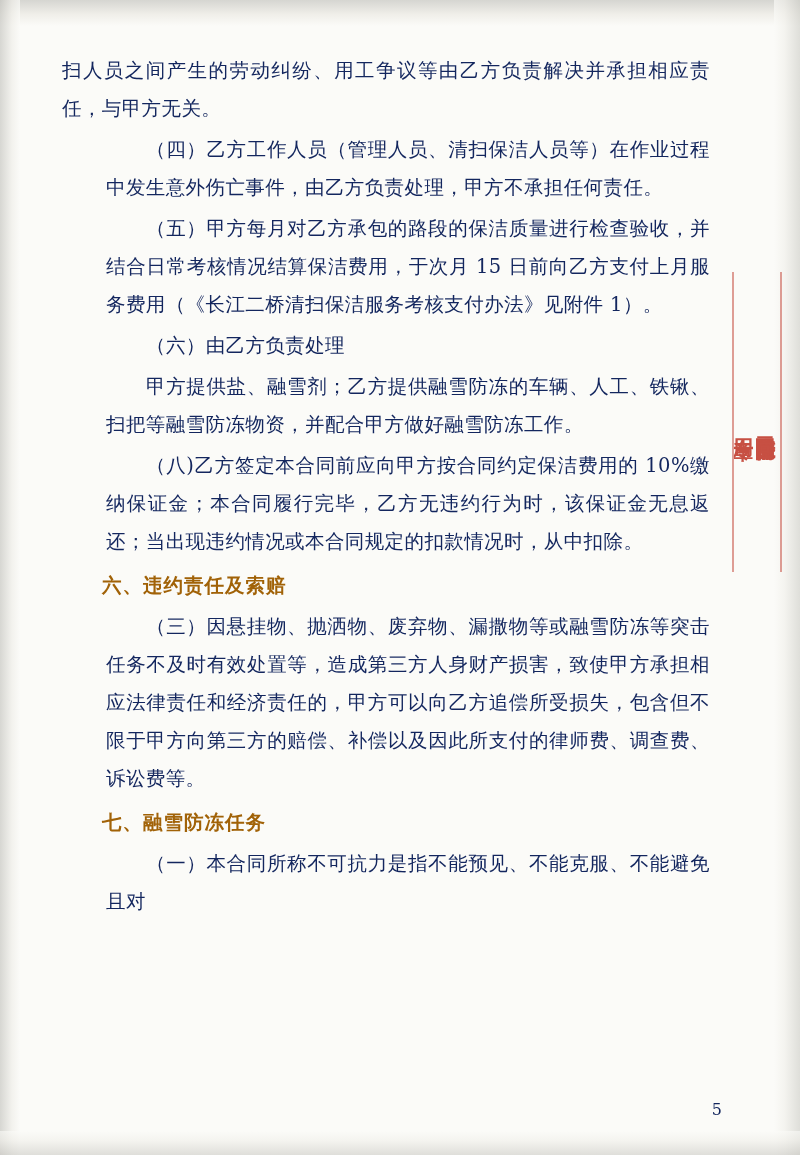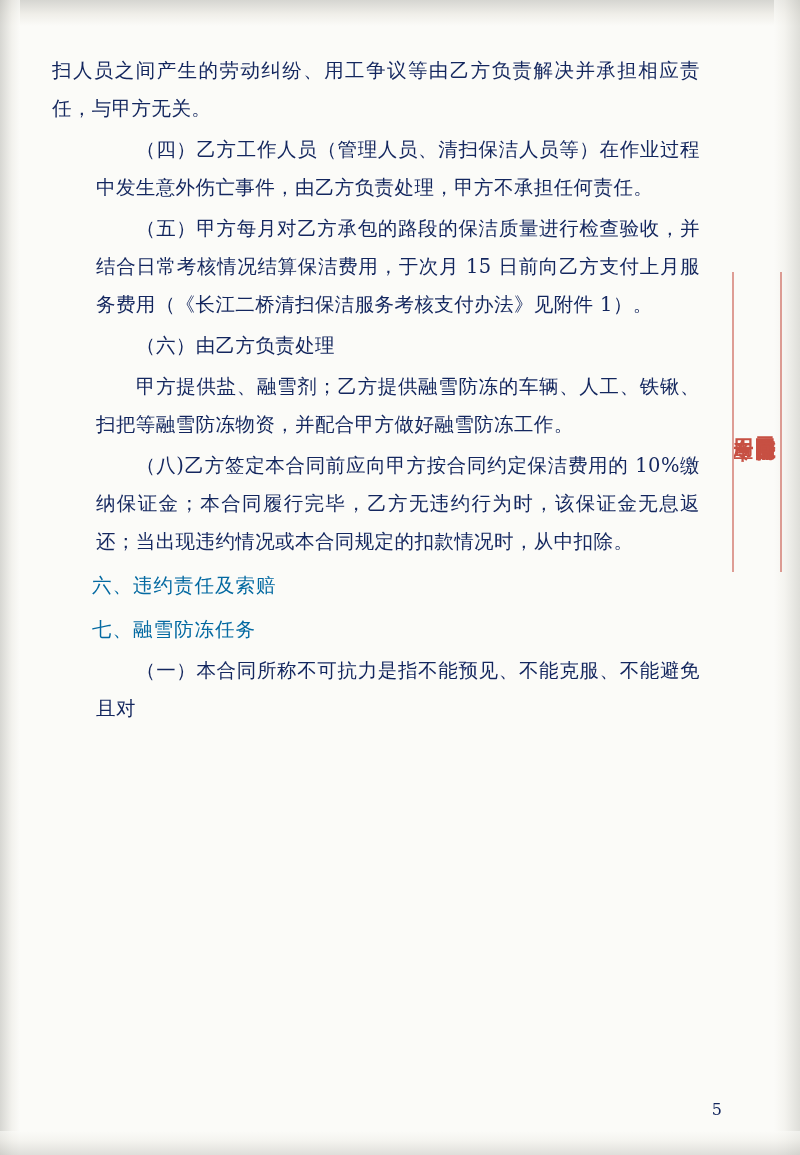--- a/index.html
+++ b/index.html
@@ -42,21 +42,21 @@
   }
   .edge-bottom {
     position: absolute;
     left: 0; bottom: 0; width: 800px; height: 24px;
     background: linear-gradient(to top, #cccbc6 0%, #f0efea 60%, #fbfbf8 100%);
     opacity: .6;
   }
 
   .content {
     position: absolute;
-    left: 52px;
+    left: 62px;
     top: 52px;
     width: 648px;
   }
 
   p.para {
     margin: 0 0 3px 0;
     font-size: 19.5px;
     line-height: 38px;
     color: #13265e;
     text-align: justify;
@@ -66,22 +66,22 @@
     font-weight: 500;
   }
   p.indent {
     text-indent: 40px;
     margin-left: 44px;
   }
   p.heading {
     margin: 6px 0 3px 0;
     font-size: 19.5px;
     line-height: 38px;
-    color: #0369a1;
-    font-weight: normal;
+    color: #a16207;
+    font-weight: bold;
     text-indent: 40px;
     letter-spacing: 1px;
   }
   .page-number {
     position: absolute;
     right: 78px;
     bottom: 36px;
     font-size: 16px;
     color: #13265e;
     font-family: "DejaVu Serif", "Liberation Serif", serif;
@@ -143,19 +143,20 @@
 
   <div class="content">
     <p class="para">扫人员之间产生的劳动纠纷、用工争议等由乙方负责解决并承担相应责任，与甲方无关。</p>
     <p class="para indent">（四）乙方工作人员（管理人员、清扫保洁人员等）在作业过程中发生意外伤亡事件，由乙方负责处理，甲方不承担任何责任。</p>
     <p class="para indent">（五）甲方每月对乙方承包的路段的保洁质量进行检查验收，并结合日常考核情况结算保洁费用，于次月 15 日前向乙方支付上月服务费用（《长江二桥清扫保洁服务考核支付办法》见附件 1）。</p>
     <p class="para indent">（六）由乙方负责处理</p>
     <p class="para indent">甲方提供盐、融雪剂；乙方提供融雪防冻的车辆、人工、铁锹、扫把等融雪防冻物资，并配合甲方做好融雪防冻工作。</p>
     <p class="para indent">（八)乙方签定本合同前应向甲方按合同约定保洁费用的 10%缴纳保证金；本合同履行完毕，乙方无违约行为时，该保证金无息返还；当出现违约情况或本合同规定的扣款情况时，从中扣除。</p>
 
     <p class="heading">六、违约责任及索赔</p>
+    <p class="para indent">（三）因悬挂物、抛洒物、废弃物、漏撒物等或融雪防冻等突击任务不及时有效处置等，造成第三方人身财产损害，致使甲方承担相应法律责任和经济责任的，甲方可以向乙方追偿所受损失，包含但不限于甲方向第三方的赔偿、补偿以及因此所支付的律师费、调查费、诉讼费等。</p>
 
     <p class="heading">七、融雪防冻任务</p>
     <p class="para indent">（一）本合同所称不可抗力是指不能预见、不能克服、不能避免且对</p>
   </div>
 
   <div class="page-number">5</div>
 </div>
 
 </body></html>

